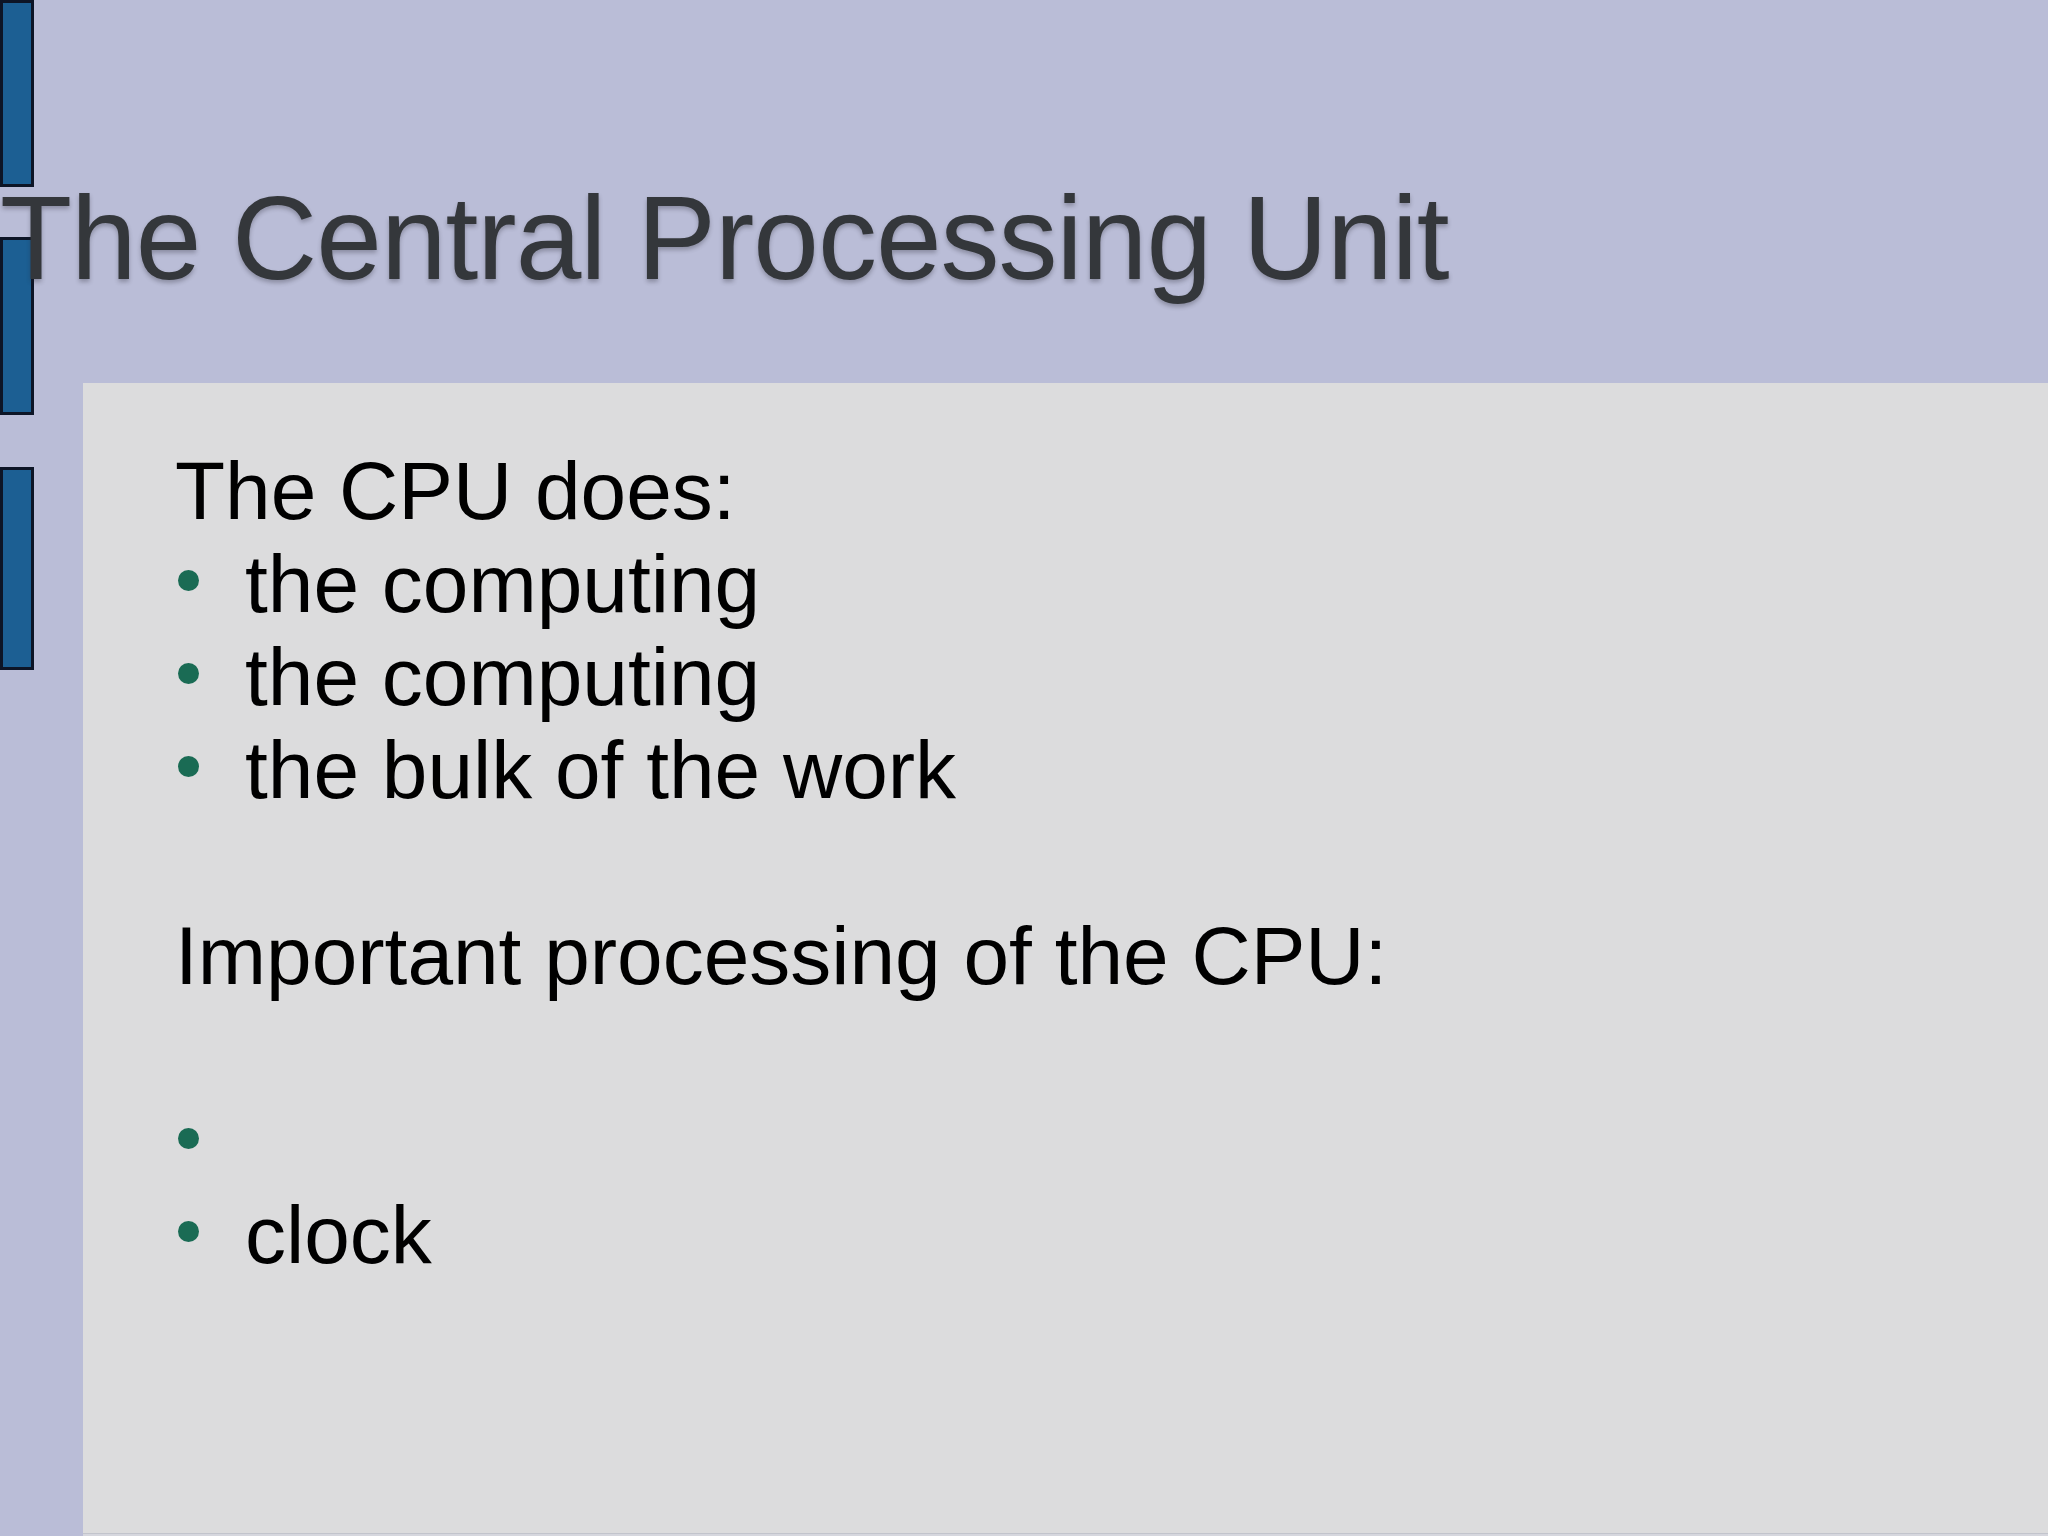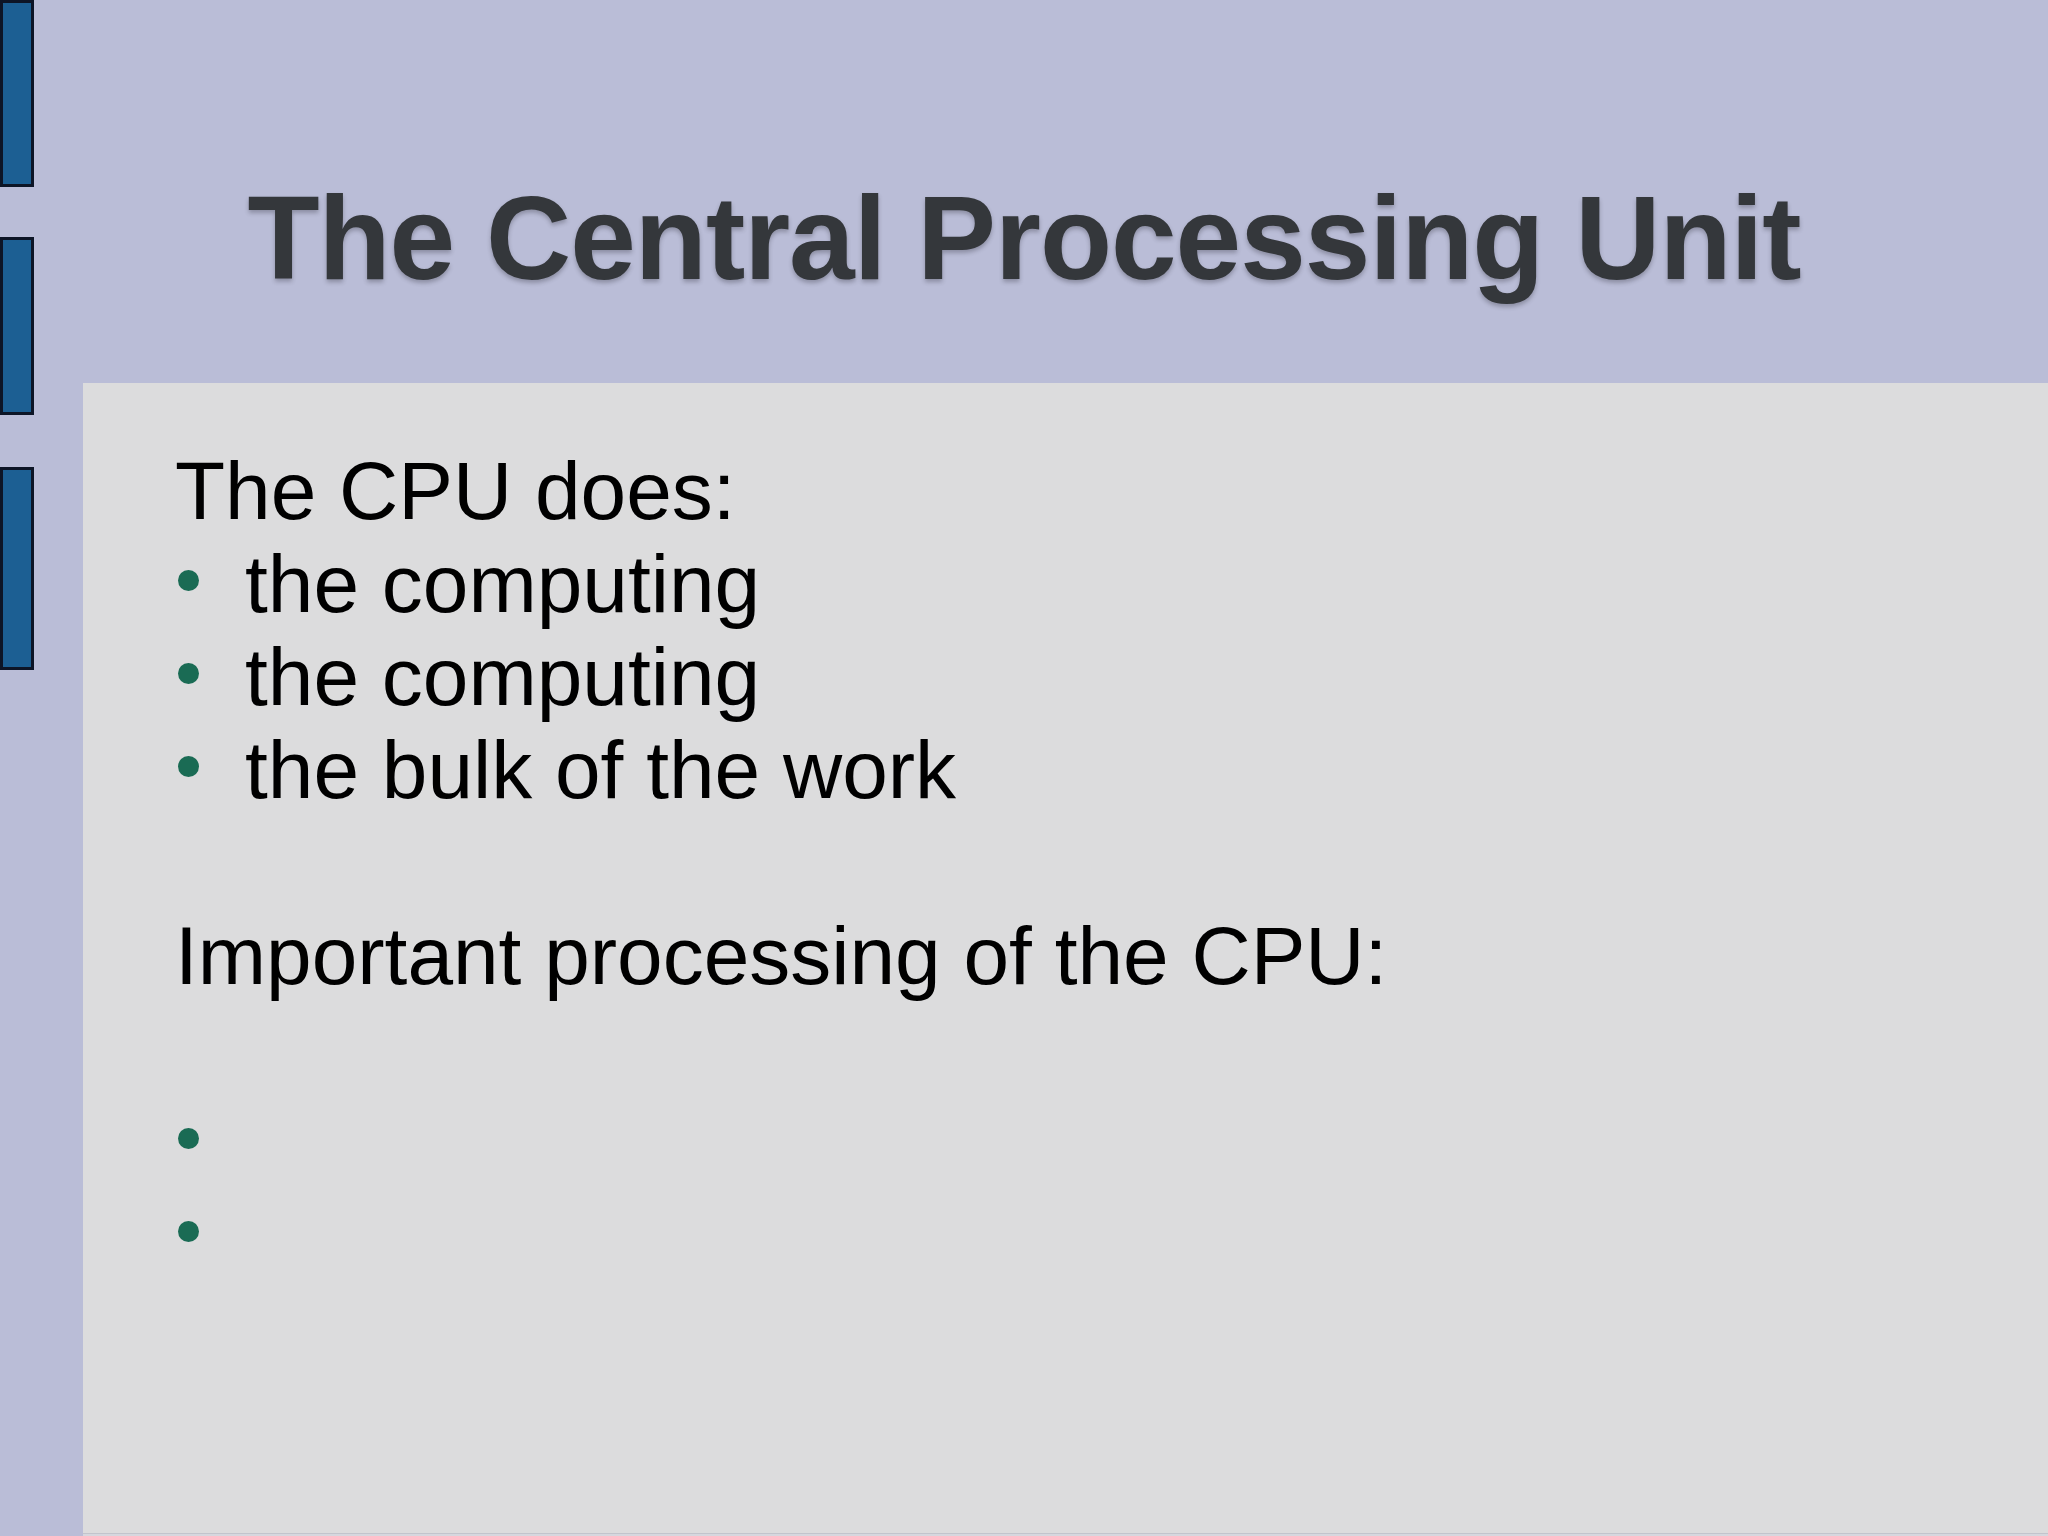--- a/index.html
+++ b/index.html
@@ -25,22 +25,22 @@
     position:absolute;left:0;width:34px;box-sizing:border-box;
     background:var(--accent,#1c5f93);border:3px solid #0d1526;
   }
   .bar1{top:0;height:187px;}
   .bar2{top:237px;height:178px;}
   .bar3{top:467px;height:203px;}
 
   
   .title{
     position:absolute;left:0;top:179px;width:100%;
-    text-align:center;line-height:1;
-    font-size:118px;font-weight:700;letter-spacing:-1px;
+    line-height:1;
+    font-size:118px;font-weight:400;letter-spacing:-1px;
     color:var(--title,#34373b);
     text-shadow:0 3px 4px rgba(35,38,48,0.30);
     white-space:nowrap;
   }
 
   
   .body-block{
     position:absolute;left:175px;top:444px;width:1790px;
     font-size:82px;line-height:93px;color:#000;
   }
@@ -94,15 +94,16 @@
   </div>
       <div class="line">
     
     <span class="line-text"></span>
   </div>
       <div class="line bullet">
     <span class="dot"></span>
   </div>
       <div class="line bullet">
     <span class="dot"></span>
+    <span class="line-text">clock</span>
   </div>
     </div>
 </div>
 
 </body></html>

